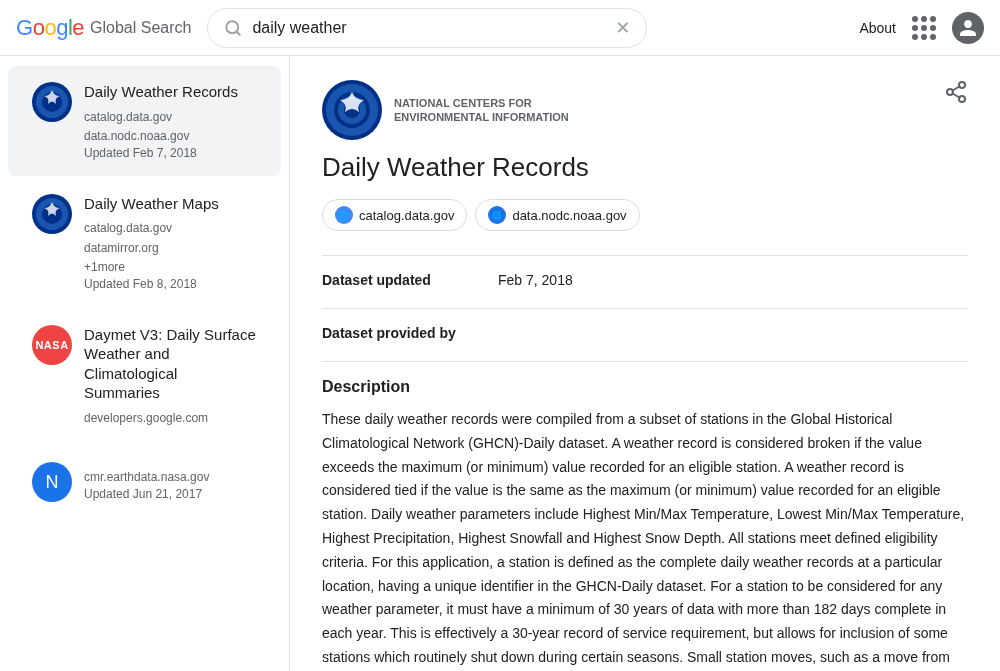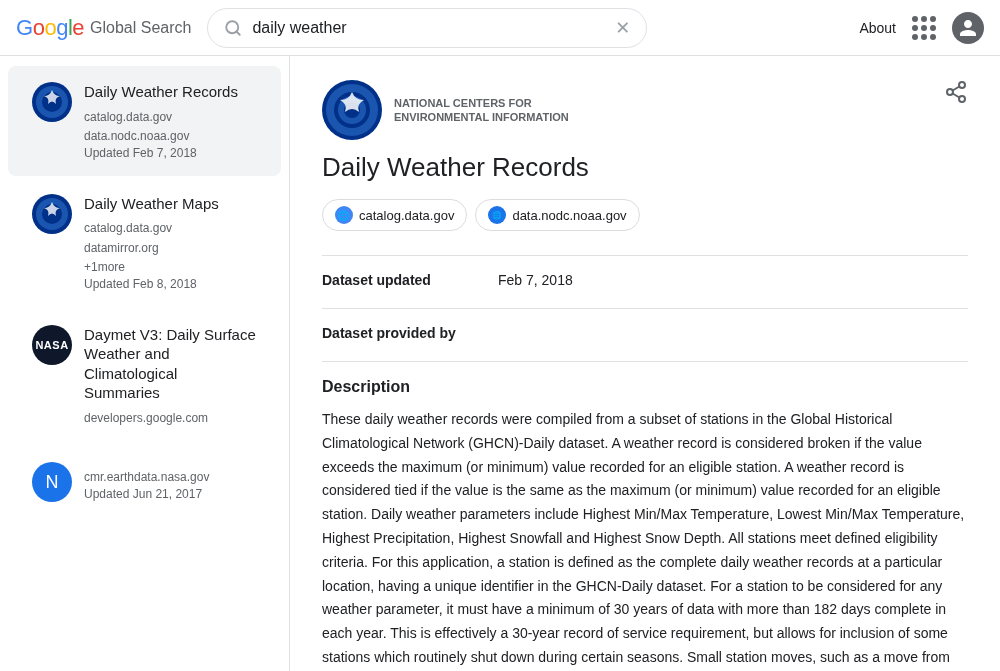--- a/index.html
+++ b/index.html
@@ -270,21 +270,21 @@
     
     .noaa-logo-container {
       width: 60px; height: 60px;
       flex-shrink: 0;
     }
 
     
     .nasa-logo {
       width: 40px; height: 40px;
       border-radius: 50%;
-      background: #0f172a;
+      background: #ef4444;
       display: flex; align-items: center; justify-content: center;
       color: white;
       font-size: 11px;
       font-weight: bold;
       letter-spacing: 0.5px;
     }
 
     
     .n-avatar {
       width: 40px; height: 40px;

